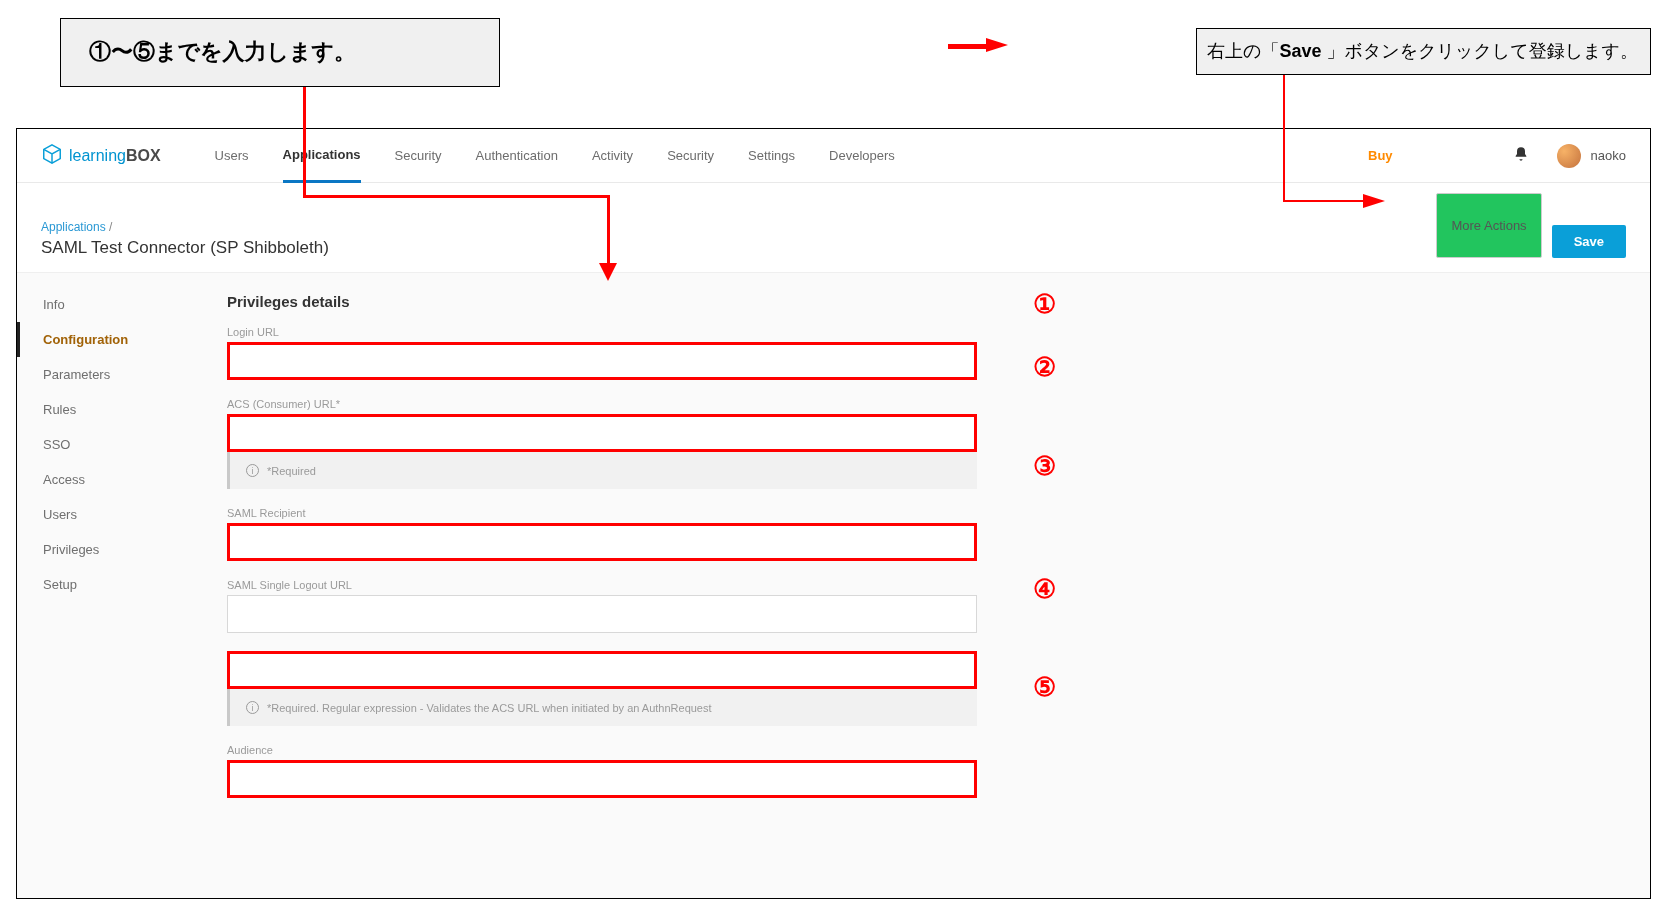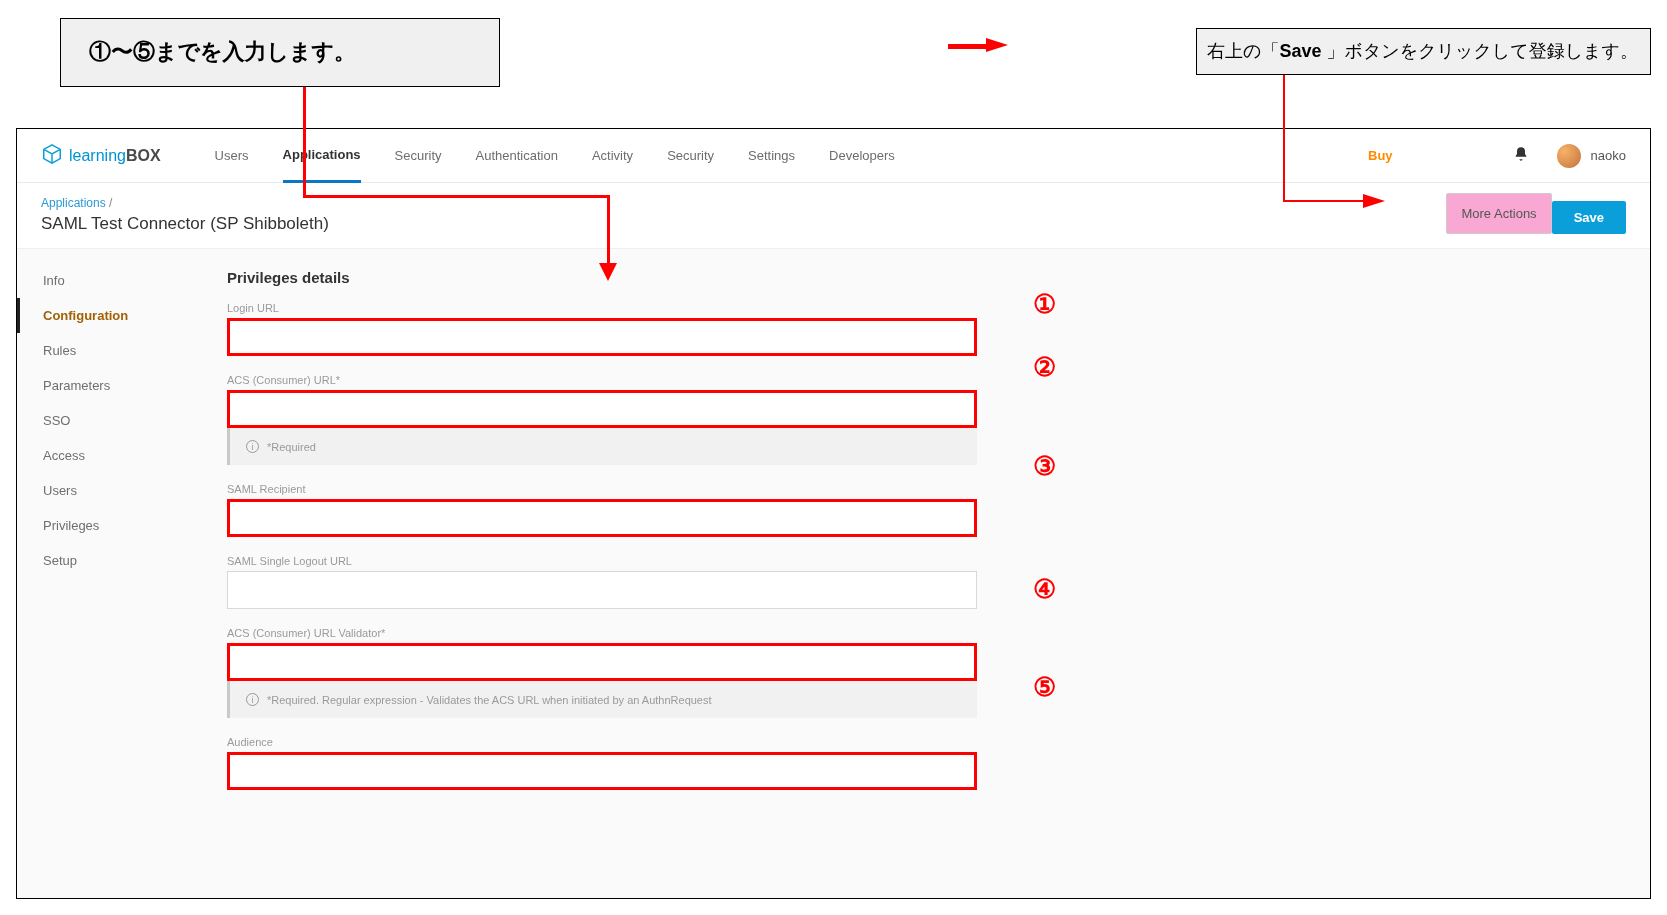--- a/index.html
+++ b/index.html
@@ -48,21 +48,21 @@
   .avatar{display:inline-flex;align-items:center;gap:10px;color:#555}
   .avatar-img{width:24px;height:24px;border-radius:50%;background:radial-gradient(circle at 30% 30%,#f7b267,#c4723d)}
 
   
   .titlebar{padding:10px 24px 14px;border-bottom:1px solid #efefef;display:flex;align-items:flex-end}
   .title-left{}
   .bc{color:#2a98d4;font-size:12px}
   .bc-sep{color:#888}
   .page-title{font-size:17px;color:#333;margin-top:4px;font-weight:400}
   .title-spacer{flex:1}
-  .more{border:1px solid #ccc;background:#f9a8d4;color:#555;font-size:13px;padding:12px 14px;border-radius:2px}
+  .more{border:1px solid #ccc;background:#22c55e;color:#555;font-size:13px;padding:24px 14px;margin-right:10px;border-radius:2px}
   .save{background:#0a9fd8;color:#fff;border:none;font-size:13px;padding:9px 22px;border-radius:2px;font-weight:600}
 
   
   .body{display:flex;background:#fafafa;min-height:calc(100% - 54px - 58px)}
   .sidenav{width:200px;padding:14px 0;font-size:13px}
   .sn{color:#6f6f6f;padding:10px 26px;cursor:pointer}
   .sn.active{color:#a16207;font-weight:700;border-left:3px solid #222;padding-left:23px}
 
   .content{flex:1;padding:20px 80px 40px 10px}
   .content h2{font-size:15px;color:#333;font-weight:700;margin-bottom:16px}
@@ -156,22 +156,22 @@
     </div>
     <div class="title-spacer"></div>
     <button class="more">More Actions</button>
     <button class="save">Save</button>
   </div>
 
   <div class="body">
     <div class="sidenav">
       <div class="sn">Info</div>
       <div class="sn active">Configuration</div>
+      <div class="sn">Parameters</div>
       <div class="sn">Rules</div>
-      <div class="sn">Parameters</div>
       <div class="sn">SSO</div>
       <div class="sn">Access</div>
       <div class="sn">Users</div>
       <div class="sn">Privileges</div>
       <div class="sn">Setup</div>
     </div>
 
     <div class="content">
       <h2>Privileges details</h2>
 
@@ -193,21 +193,20 @@
         <div class="field-label">SAML Recipient</div>
         <input class="field-input hl" style="">
       </div>
 
       <div class="field">
         <div class="field-label">SAML Single Logout URL</div>
         <input class="field-input" style="">
       </div>
 
       <div class="field" style="margin-bottom:0">
-        <div class="field-label">ACS (Consumer) URL Validator*</div>
         <input class="field-input hl" style="">
       </div>
       <div class="hint">
         <span class="hint-info">i</span>
         <span>*Required. Regular expression - Validates the ACS URL when initiated by an AuthnRequest</span>
       </div>
 
       <div class="field" style="margin-top:18px">
         <div class="field-label">Audience</div>
         <input class="field-input hl" style="">

